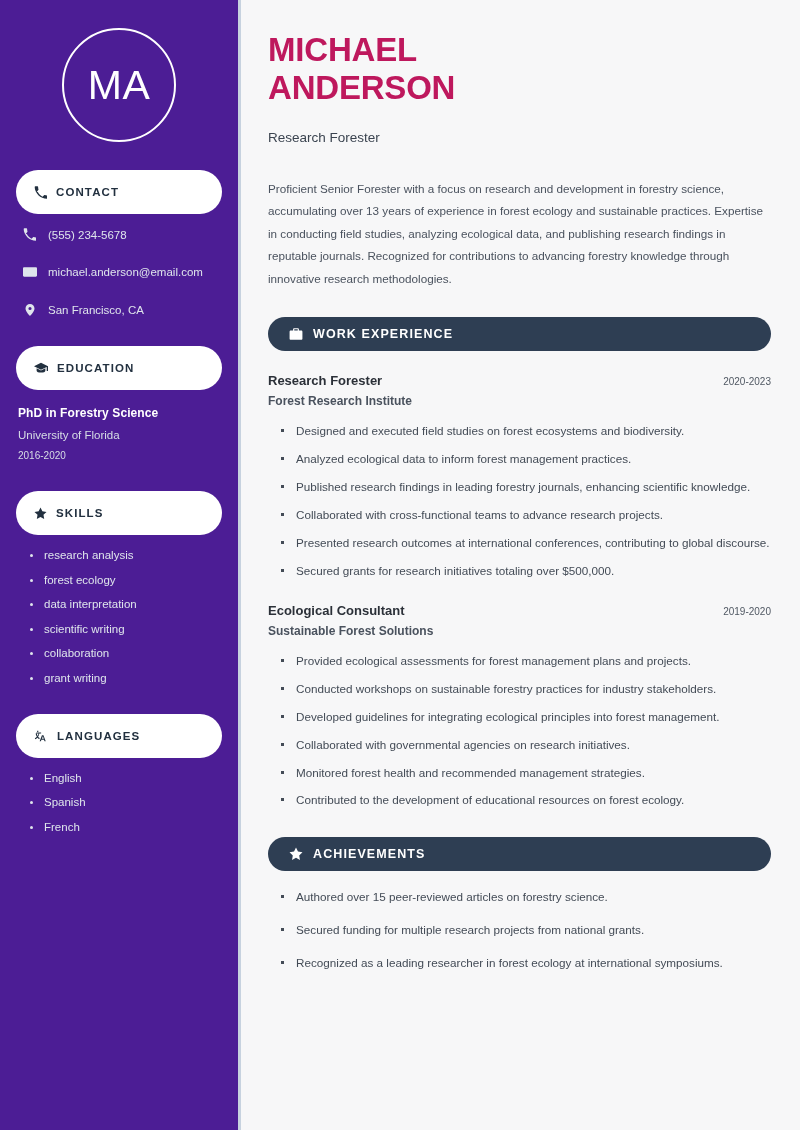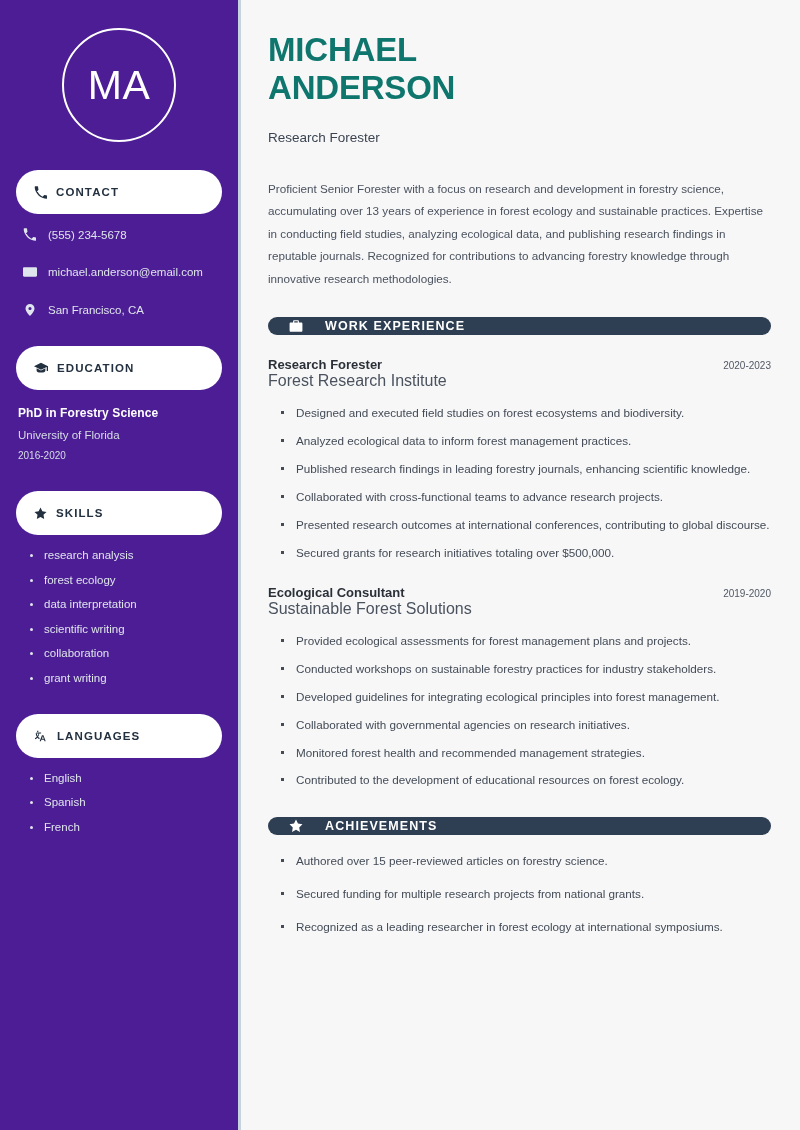--- a/index.html
+++ b/index.html
@@ -159,43 +159,43 @@
     flex: 1;
     box-sizing: border-box;
     padding: 0 29px 0 30px;
     background: #f7f7f8;
   }
   .name {
     margin-top: 31px;
     font-size: 33px;
     font-weight: bold;
     line-height: 1.16;
-    color: #0f766e;
+    color: #be185d;
     letter-spacing: -0.2px;
   }
   .job-title {
     margin-top: 15px;
     font-size: 13.5px;
     color: #3b4450;
   }
   .summary {
     margin-top: 33px;
     font-size: 11.7px;
     line-height: 1.92;
     color: #4a525e;
   }
 
   .section-bar {
     margin-top: 27px;
-    height: 18px;
+    height: 34px;
     background: #2e3e53;
     border-radius: 999px;
     display: flex;
     align-items: center;
-    gap: 22px;
+    gap: 10px;
     padding-left: 21px;
     box-sizing: border-box;
   }
   .section-bar .ico svg { display: block; }
   .section-bar-label {
     color: #ffffff;
     font-size: 12.5px;
     font-weight: bold;
     letter-spacing: 1.1px;
   }
@@ -209,23 +209,24 @@
   .job-role {
     font-size: 13px;
     font-weight: bold;
     color: #2b3038;
   }
   .job-dates {
     font-size: 10px;
     color: #505863;
   }
   .job-company {
-    margin-top: 0;
-    font-size: 16px;
+    margin-top: 6px;
+    font-size: 12px;
     color: #4a525e;
+    font-weight: bold;
   }
 
   .main-list {
     list-style: none;
     margin: 14px 0 0 0;
     padding: 0 0 0 13px;
   }
   .main-list li {
     position: relative;
     padding-left: 15px;

